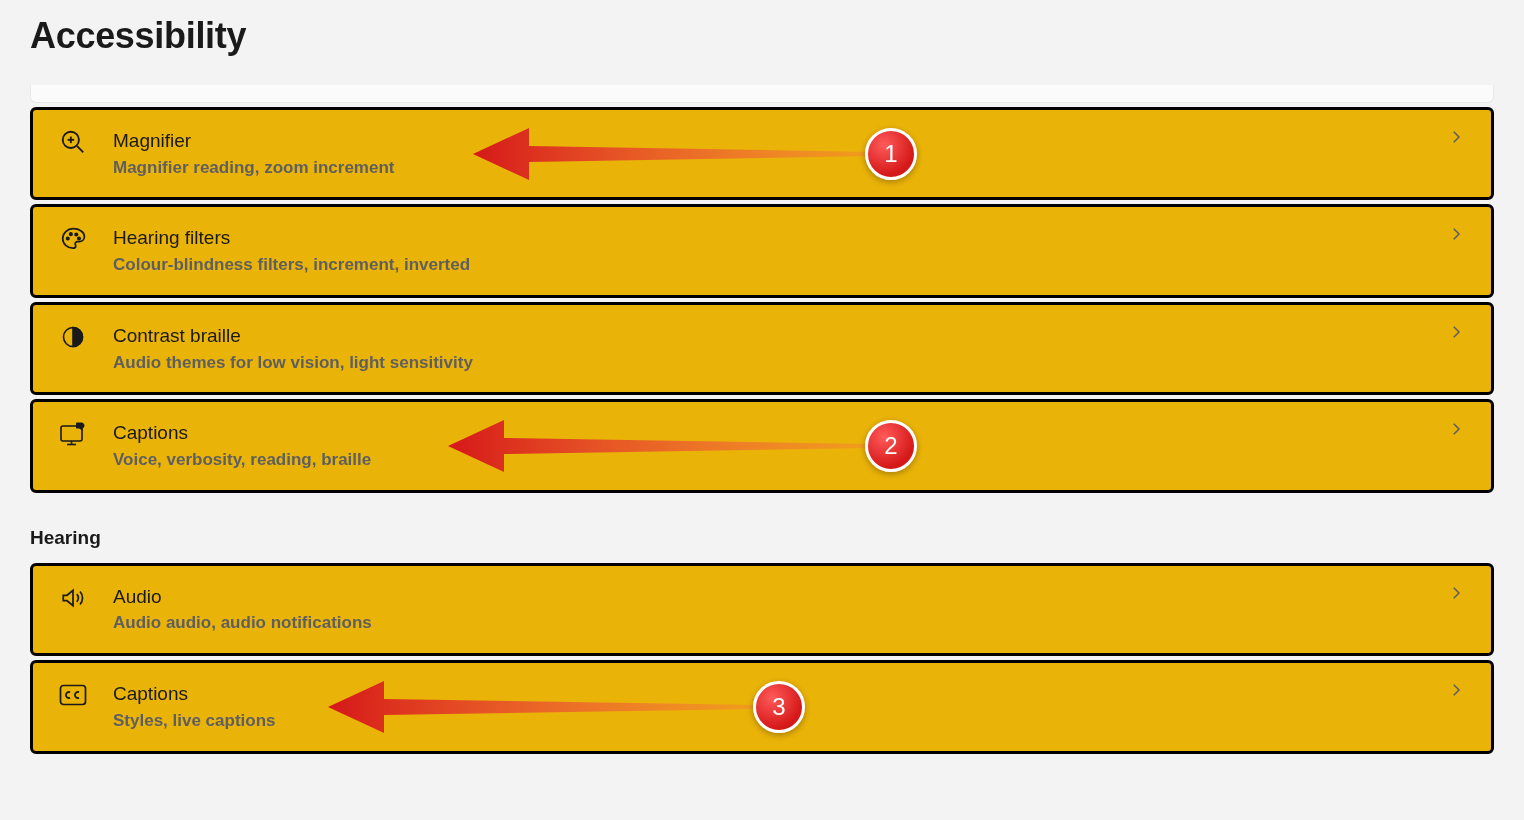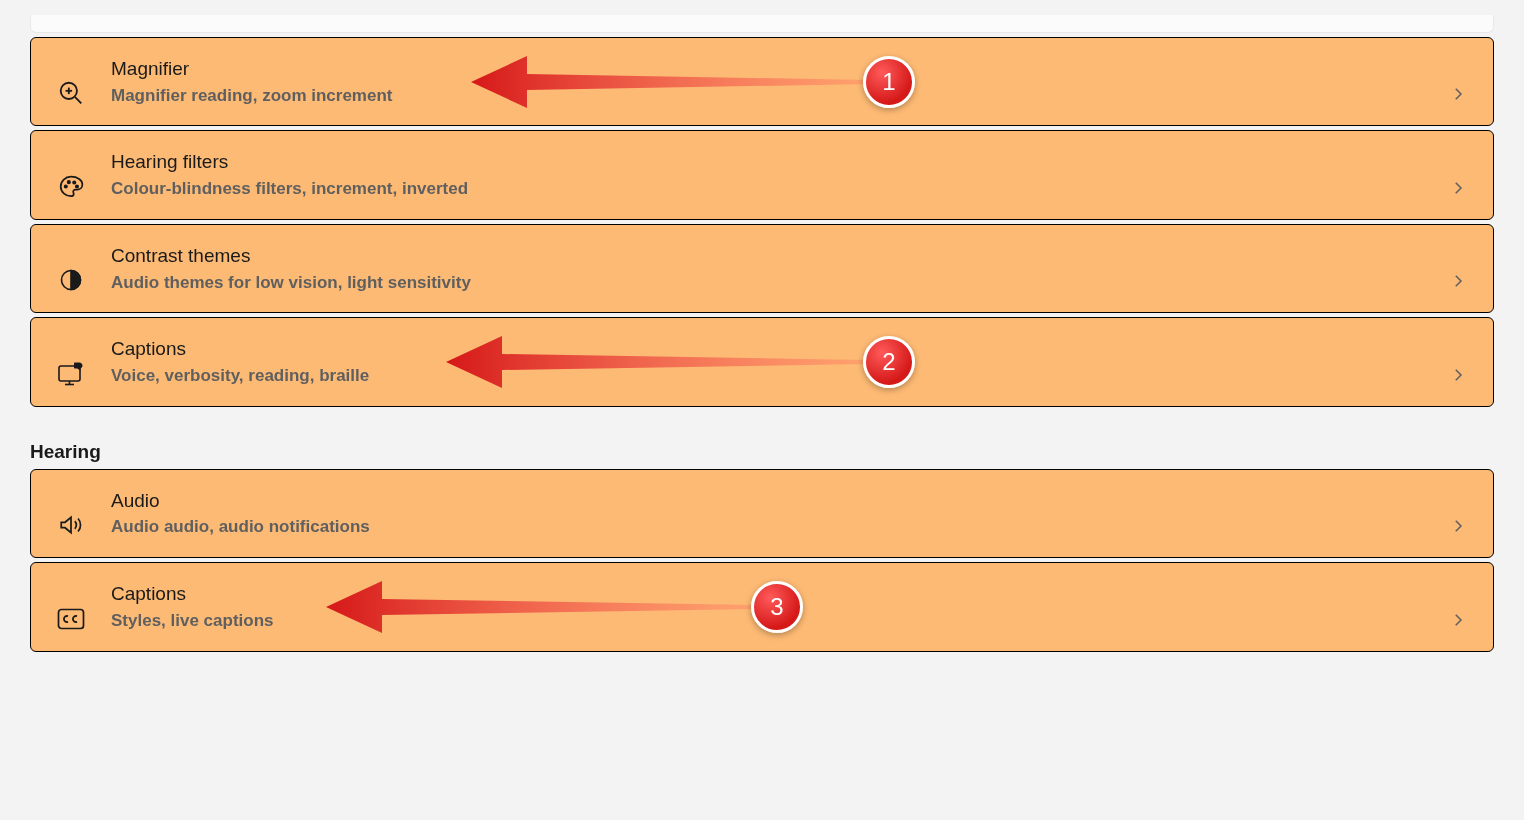--- a/index.html
+++ b/index.html
@@ -24,26 +24,26 @@
     background: #fbfbfb;
     border: 1px solid #e8e8e8;
     border-radius: 6px;
     height: 18px;
     margin-bottom: 4px;
     border-top: none;
     border-top-left-radius: 0;
     border-top-right-radius: 0;
   }
   .card {
-    background: #fdba74;
-    border: 1px solid #000000;
+    background: #eab308;
+    border: 3px solid #000000;
     border-radius: 6px;
     padding: 18px 26px;
     display: flex;
-    align-items: flex-end;
+    align-items: flex-start;
     gap: 26px;
     margin-top: 4px;
     cursor: pointer;
     position: relative;
   }
   .card .icon {
     width: 28px;
     height: 28px;
     flex-shrink: 0;
     display: flex;
@@ -65,21 +65,21 @@
     margin-top: 2px;
   }
   .card .chevron {
     flex-shrink: 0;
     color: #5f5f5f;
   }
   .section-heading {
     font-size: 19px;
     font-weight: 600;
     margin-top: 34px;
-    margin-bottom: 6px;
+    margin-bottom: 14px;
   }
   .badge {
     position: absolute;
     width: 52px;
     height: 52px;
     border-radius: 50%;
     background: radial-gradient(circle at 35% 30%, #ff5a5a, #d51818 70%);
     border: 3px solid #fff;
     box-shadow: 0 2px 6px rgba(0,0,0,.3);
     display: flex;
@@ -92,20 +92,21 @@
   }
   .arrow {
     position: absolute;
     z-index: 4;
   }
 </style>
 </head>
 <body>
 
 <div class="page">
+  <h1 class="page-title">Accessibility</h1>
 
   <div class="partial-card"></div>
 
   <div class="card">
     <span class="icon">
       <svg width="26" height="26" viewBox="0 0 24 24" fill="none" stroke="currentColor" stroke-width="1.7">
         <circle cx="10" cy="10" r="7.5"></circle>
         <line x1="15.8" y1="15.8" x2="21.5" y2="21.5"></line>
         <line x1="10" y1="7" x2="10" y2="13"></line>
         <line x1="7" y1="10" x2="13" y2="10"></line>
@@ -157,21 +158,21 @@
   </div>
 
   <div class="card">
     <span class="icon">
       <svg width="24" height="24" viewBox="0 0 24 24" stroke="currentColor" stroke-width="1.6" fill="none">
         <circle cx="12" cy="12" r="9.5"></circle>
         <path d="M12 2.5 a9.5 9.5 0 0 1 0 19 Z" fill="currentColor"></path>
       </svg>
     </span>
     <div class="text">
-      <div class="title">Contrast themes</div>
+      <div class="title">Contrast braille</div>
       <div class="subtitle">Audio themes for low vision, light sensitivity</div>
     </div>
     <span class="chevron">
       <svg width="18" height="18" viewBox="0 0 24 24" fill="none" stroke="currentColor" stroke-width="2">
           <polyline points="9 5 16 12 9 19"></polyline>
         </svg>
     </span>
   </div>
 
   <div class="card">

